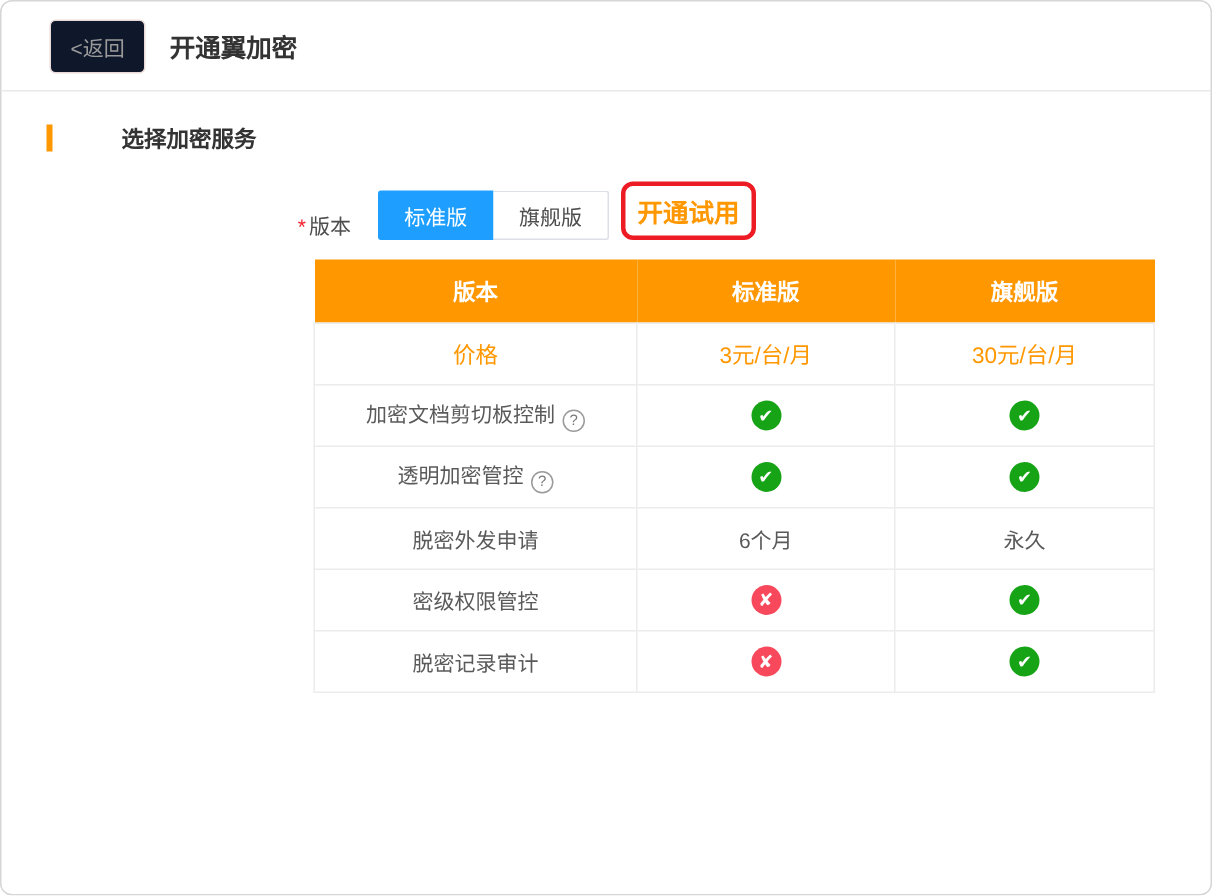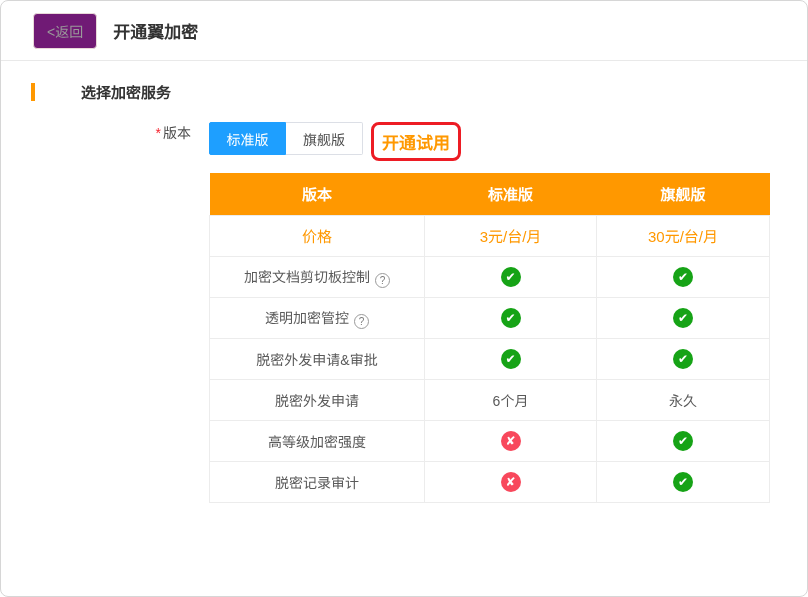--- a/index.html
+++ b/index.html
@@ -26,21 +26,21 @@
     overflow:hidden;
   }
   
   .topbar{
     height:60px;
     display:flex;align-items:center;
     padding-left:32px;
     border-bottom:1px solid #E9E9E9;
   }
   .back-btn{
-    background:#701a75;
+    background:#0f172a;
     border:1px solid #E9D9D9;
     border-radius:4px;
     color:#9A9A9A;
     font-size:14px;
     padding:7px 13px;
     cursor:pointer;
     font-family:inherit;
   }
   .page-title{
     margin-left:16px;
@@ -59,23 +59,24 @@
     background:var(--orange);
     margin-right:10px;
   }
   .section-title{
     font-size:15px;
     font-weight:700;
     color:var(--text-dark);
   }
   
   .form-row{
-    display:flex;align-items:flex-start;
+    display:flex;align-items:flex-end;
     margin-top:20px;
     height:38px;
+    margin-left:43px;
   }
   .form-label{
     width:208px;
     text-align:right;
     padding-right:18px;
     font-size:14px;
     color:#4D4D4D;
   }
   .required-mark{color:#F5222D;margin-right:2px;}
   .tab-group{display:flex;height:33px;}
@@ -219,38 +220,33 @@
     <td><span class="badge yes">✔</span></td>
   </tr>
 
   <tr>
     <td><span>透明加密管控</span><span class="help-icon">?</span></td>
     <td><span class="badge yes">✔</span></td>
     <td><span class="badge yes">✔</span></td>
   </tr>
 
 
-  <tr>
-    <td><span>脱密外发申请&amp;审批</span></td>
-    <td><span class="badge yes">✔</span></td>
-    <td><span class="badge yes">✔</span></td>
-  </tr>
 
   <tr>
     <td><span>脱密外发申请</span></td>
     <td>6个月</td>
     <td>永久</td>
   </tr>
 
-
-  <tr>
-    <td><span>高等级加密强度</span></td>
+  <tr>
+    <td><span>密级权限管控</span></td>
     <td><span class="badge no">✘</span></td>
     <td><span class="badge yes">✔</span></td>
   </tr>
+
 
   <tr>
     <td><span>脱密记录审计</span></td>
     <td><span class="badge no">✘</span></td>
     <td><span class="badge yes">✔</span></td>
   </tr>
 </tbody>
   </table>
 
 </div>

